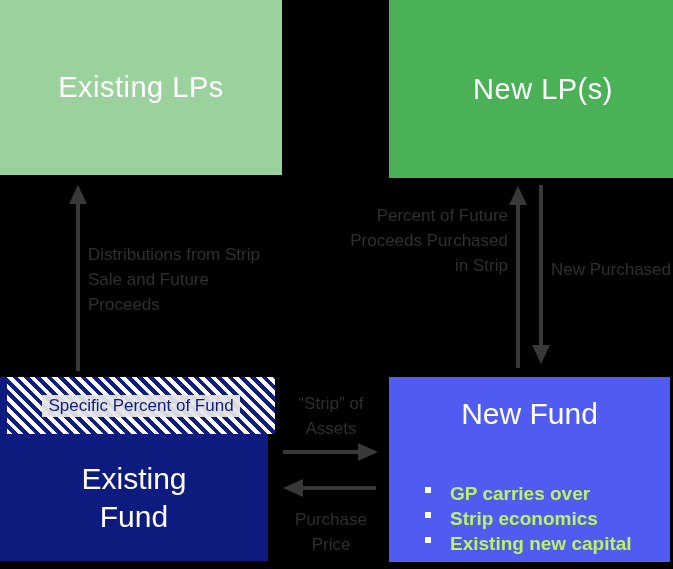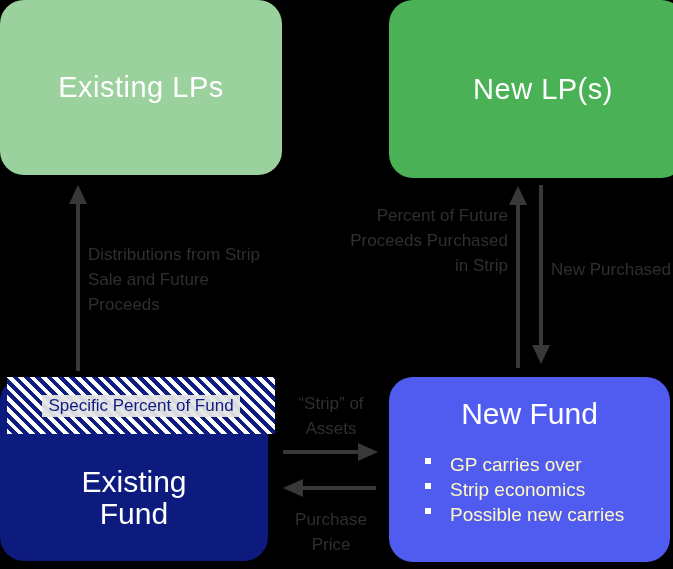--- a/index.html
+++ b/index.html
@@ -11,21 +11,20 @@
     position: relative;
     width: 673px;
     height: 569px;
     background: #000000;
     overflow: hidden;
     font-family: "Liberation Sans", sans-serif;
   }
   .box {
     position: absolute;
     color: #ffffff;
-    border-radius: 24px;
   }
   .box-existing-lps {
     left: 0; top: 2; width: 282px; height: 175px;
     background: #9ad19c;
     display: flex; align-items: center; justify-content: center;
   }
   .box-new-lps {
     left: 389px; top: 0; width: 284px; height: 178px;
     background: #4ab157;
     display: flex; align-items: center; justify-content: center; padding-left: 12px;
@@ -52,40 +51,41 @@
     font-size: 17px;
     font-weight: 500;
     padding: 1px 6px;
     white-space: nowrap;
   }
   .existing-fund-title {
     position: absolute;
     left: 0; top: 57px; width: 268px; height: 127px;
     display: flex; align-items: center; justify-content: center;
     font-size: 30px;
-    line-height: 32px;
+    line-height: 38px;
     text-align: center;
   }
   .existing-fund-title .inner { width: 170px; }
   .box-new-fund {
     left: 389px; top: 377px; width: 281px; height: 185px;
     background: #505cf0;
   }
   .new-fund-title {
     position: absolute;
     left: 0; top: 20px; width: 100%;
     text-align: center;
     font-size: 30px;
   }
   .new-fund-bullets {
     position: absolute;
-    left: 36px; top: 75px;
+    left: 36px; top: 104px;
     font-size: 19px;
     line-height: 25px;
-    color: #fef9c3;
+    color: #bef264;
+    font-weight: bold;
   }
   .bullet-row { display: flex; align-items: baseline; }
   .bullet-square {
     width: 6px; height: 6px;
     background: #ffffff;
     margin-right: 19px;
     position: relative;
     top: -4px;
     flex: 0 0 6px;
     align-self: center;
@@ -135,21 +135,21 @@
       <div class="bullet-row">
         <span class="bullet-square"></span>
         <span>GP carries over</span>
       </div>
       <div class="bullet-row">
         <span class="bullet-square"></span>
         <span>Strip economics</span>
       </div>
       <div class="bullet-row">
         <span class="bullet-square"></span>
-        <span>Possible new carries</span>
+        <span>Existing new capital</span>
       </div>
     </div>
   </div>
 
   <svg class="arrow-layer" width="673" height="569" viewBox="0 0 673 569">
 
     <g fill="#383838" stroke="#383838">
       <line x1="78" y1="371" x2="78" y2="200" stroke-width="4"></line>
       <polygon points="78,185 69,204 87,204" stroke="none"></polygon>
     </g>

